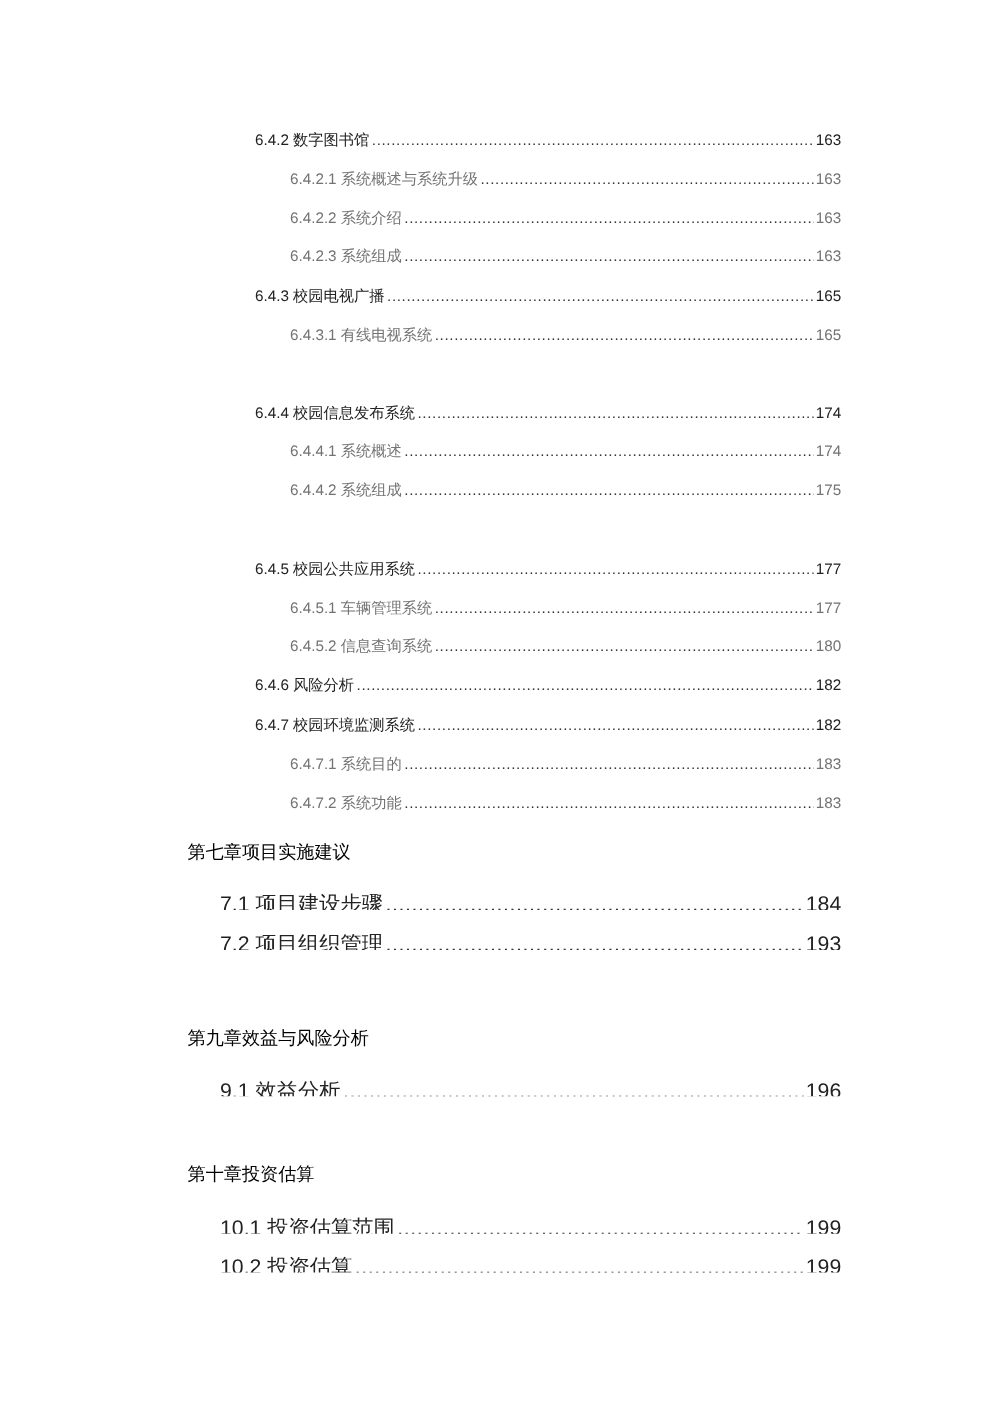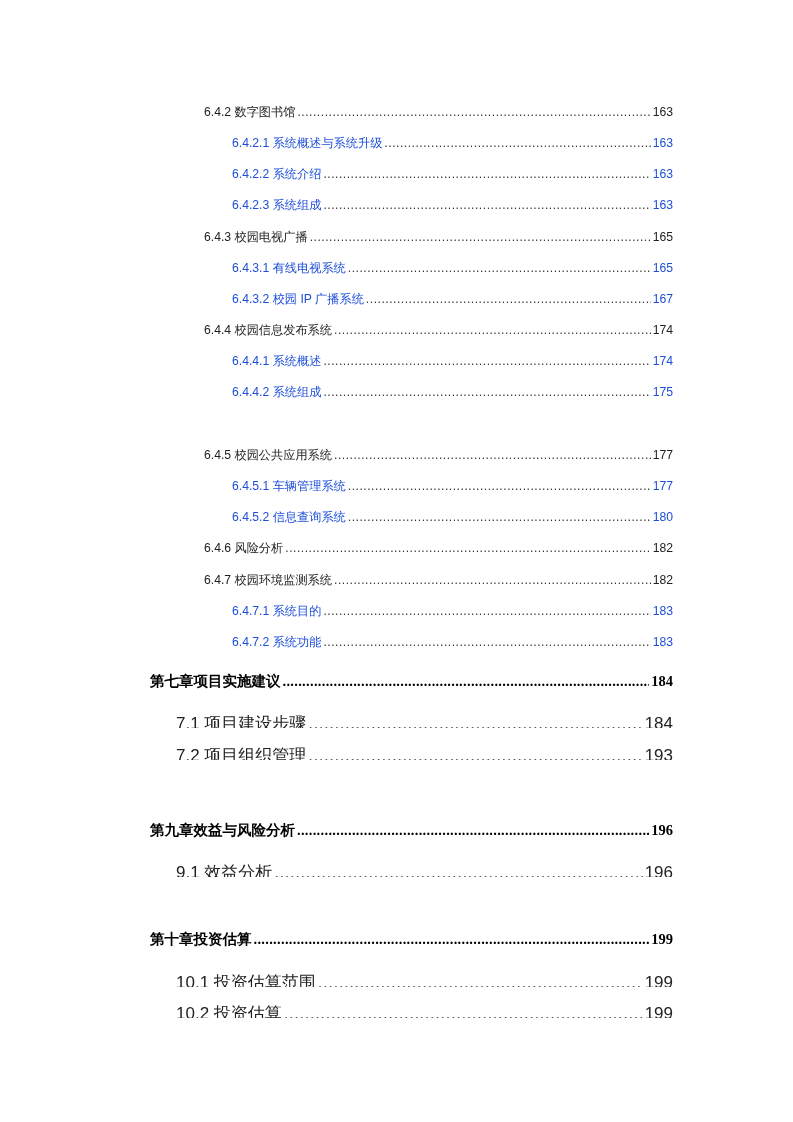--- a/index.html
+++ b/index.html
@@ -52,37 +52,38 @@
       left: 204px;
       right: 120px;
       height: 16px;
       color: #222;
     }
     .lvl4 {
       font-size: 12.2px;
       left: 232px;
       right: 120px;
       height: 16px;
-      color: #1d4ed8;
+      color: #737373;
     }
     .lvl2 {
       font-size: 17px;
       left: 176px;
       right: 120px;
       height: 16px;
       color: #222;
     }
     .lvl1 {
       font-family: "Liberation Serif", "DejaVu Serif", serif;
-      font-weight: bold;
+      font-weight: normal;
       font-size: 14.5px;
       left: 150px;
       right: 120px;
       height: 19px;
       color: #000;
+      flex-direction: column;
     }
     .lvl1 .leader {
       color: #000;
       letter-spacing: 0.3px;
     }
     .lvl1 .page-num {
       font-family: "Liberation Serif", "DejaVu Serif", serif;
     }
   </style>
 </head>
@@ -113,25 +114,20 @@
   <div class="toc-line lvl3" style="top:229px">
     <span class="label">6.4.3 校园电视广播</span>
     <span class="leader"></span>
     <span class="page-num">165</span>
   </div>
   <div class="toc-line lvl4" style="top:260px">
     <span class="label">6.4.3.1 有线电视系统</span>
     <span class="leader"></span>
     <span class="page-num">165</span>
   </div>
-  <div class="toc-line lvl4" style="top:291px">
-    <span class="label">6.4.3.2 校园 IP 广播系统</span>
-    <span class="leader"></span>
-    <span class="page-num">167</span>
-  </div>
   <div class="toc-line lvl3" style="top:322px">
     <span class="label">6.4.4 校园信息发布系统</span>
     <span class="leader"></span>
     <span class="page-num">174</span>
   </div>
   <div class="toc-line lvl4" style="top:353px">
     <span class="label">6.4.4.1 系统概述</span>
     <span class="leader"></span>
     <span class="page-num">174</span>
   </div>

